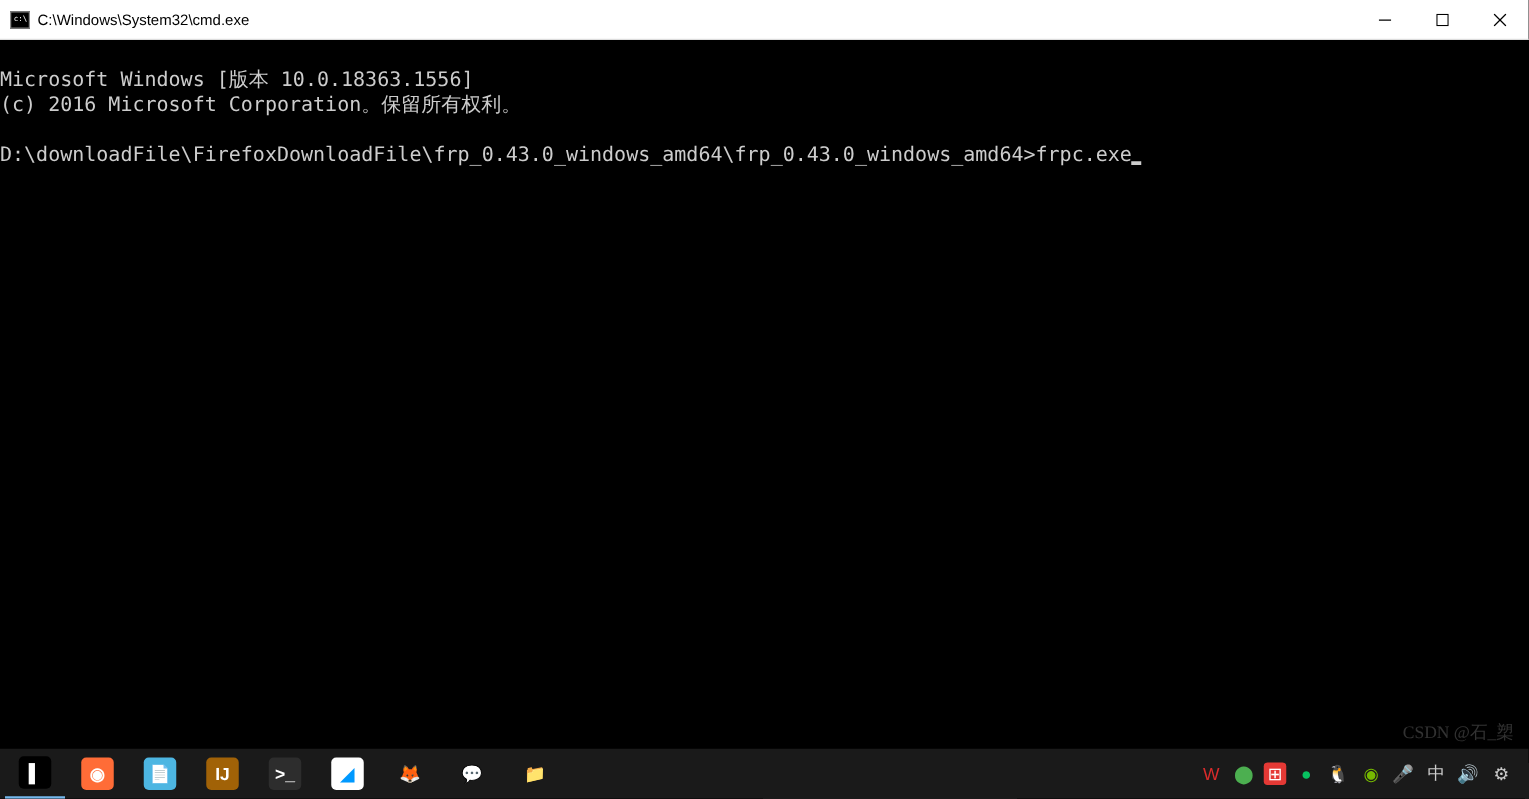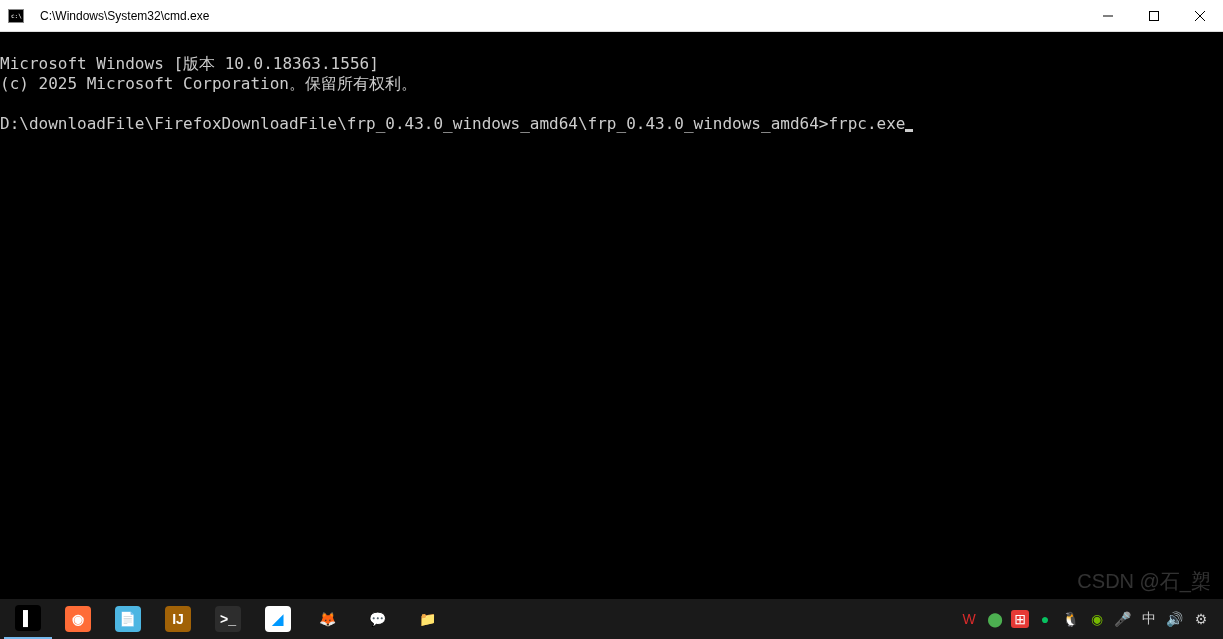--- a/index.html
+++ b/index.html
@@ -20,21 +20,21 @@
       background: #fff;
       display: flex;
       align-items: center;
       justify-content: space-between;
       border-bottom: 1px solid #ddd;
     }
     .title-left {
       display: flex;
       align-items: center;
       padding-left: 8px;
-      gap: 16px;
+      gap: 6px;
     }
     .cmd-icon {
       width: 16px;
       height: 14px;
       background: #000;
       border: 1px solid #888;
       position: relative;
       display: flex;
       align-items: center;
       padding-left: 2px;
@@ -139,22 +139,22 @@
       align-items: center;
       justify-content: center;
       font-size: 14px;
       font-weight: bold;
     }
     .watermark {
       position: absolute;
       bottom: 44px;
       right: 12px;
       color: rgba(200,200,200,0.25);
-      font-size: 20px;
-      font-family: Liberation Sans, sans-serif;
+      font-size: 14px;
+      font-family: Liberation Serif, serif;
       pointer-events: none;
     }
   </style>
 </head>
 <body>
 
 <div class="title-bar">
   <div class="title-left">
     <div class="cmd-icon"></div>
     <span class="title-text">C:\Windows\System32\cmd.exe</span>
@@ -174,21 +174,21 @@
       <svg width="10" height="10" viewBox="0 0 10 10">
           <line x1="0" y1="0" x2="10" y2="10" stroke="#000" stroke-width="1"></line>
           <line x1="10" y1="0" x2="0" y2="10" stroke="#000" stroke-width="1"></line>
         </svg>
     </div>
   </div>
 </div>
 
 <div class="terminal">
 <span class="terminal-line">Microsoft Windows [版本 10.0.18363.1556]</span>
-<span class="terminal-line">(c) 2025 Microsoft Corporation。保留所有权利。</span>
+<span class="terminal-line">(c) 2016 Microsoft Corporation。保留所有权利。</span>
 
 <span class="terminal-line"><span>D:\downloadFile\FirefoxDownloadFile\frp_0.43.0_windows_amd64\frp_0.43.0_windows_amd64&gt;</span><span>frpc.exe</span><span class="cursor"></span></span>
 </div>
 
 <div class="watermark">CSDN @石_槊</div>
 
 <div class="taskbar">
   <div class="taskbar-left" id="tb-left">
       <div class="tb-item active">
         <div class="icon-box" style="background: rgb(0, 0, 0); color: rgb(255, 255, 255);">▌</div>

